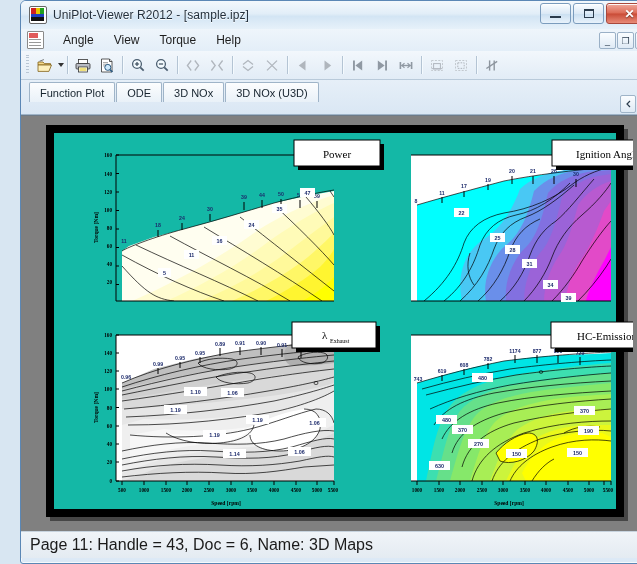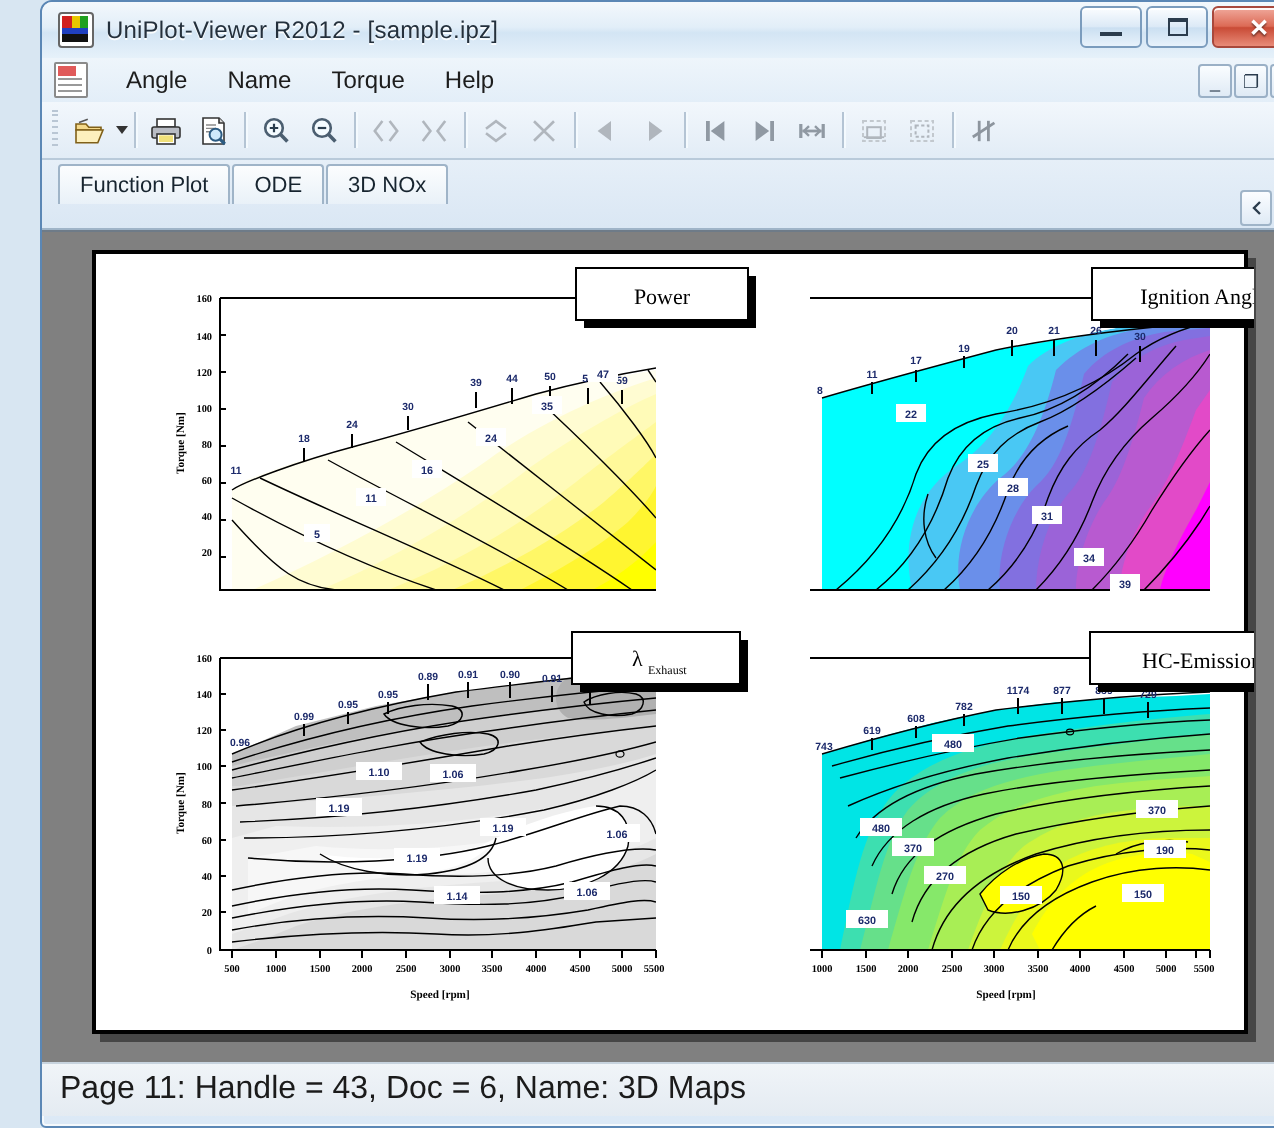--- a/index.html
+++ b/index.html
@@ -115,21 +115,21 @@
   }
   
   .docarea{
     position:relative;height:415px;
     background:#808080;
     border-top:1px solid #6e7b88;
     overflow:hidden;
   }
   .page{
     position:absolute;left:25px;top:9px;width:578px;height:392px;
-    background:#ffffff;border:2px solid #000000;box-sizing:border-box;
+    background:#14b8a6;border:8px solid #000000;box-sizing:border-box;
     box-shadow:4px 4px 0 rgba(0,0,0,.45);
   }
   
   .statusbar{
     height:26px;display:flex;align-items:center;padding-left:9px;
     background:linear-gradient(#f0f4f8,#e4ebf2);
     border-top:1px solid #c7d3de;
     font-size:16px;color:#1b1b1b;
   }
   
@@ -169,21 +169,21 @@
         </div>
       <div class="win-btn close">
           <span class="gl-x">✕</span>
         </div>
     </div>
   </div>
 
   <div class="menubar">
     <div class="doc-icon"></div>
     <div class="menu-item">Angle</div>
-    <div class="menu-item">Name</div>
+    <div class="menu-item">View</div>
     <div class="menu-item">Torque</div>
     <div class="menu-item">Help</div>
     <div class="mdi-btns">
       <div class="mdi-btn">_</div>
       <div class="mdi-btn">❐</div>
       <div class="mdi-btn">✕</div>
     </div>
   </div>
 
   <div class="toolbar">
@@ -313,20 +313,21 @@
         <path d="M6.6 3.4 L6.6 13.6" stroke="#8d959e" stroke-width="1.4"></path>
         <path d="M11.2 3.4 L11.2 13.6" stroke="#8d959e" stroke-width="1.4"></path>
       </svg>
     </div>
   </div>
 
   <div class="tabstrip">
     <div class="tab">Function Plot</div>
     <div class="tab">ODE</div>
     <div class="tab">3D NOx</div>
+    <div class="tab">3D NOx (U3D)</div>
     <div class="tab-navs">
       <div class="tab-nav">
         <svg width="7" height="8" viewBox="0 0 7 8">
             <path d="M5 1 L2 4 L5 7" fill="none" stroke="#2b3c4d" stroke-width="1.2"></path>
           </svg>
       </div>
       <div class="tab-nav">
         <svg width="7" height="8" viewBox="0 0 7 8">
             <path d="M2 1 L5 4 L2 7" fill="none" stroke="#2b3c4d" stroke-width="1.2"></path>
           </svg>

